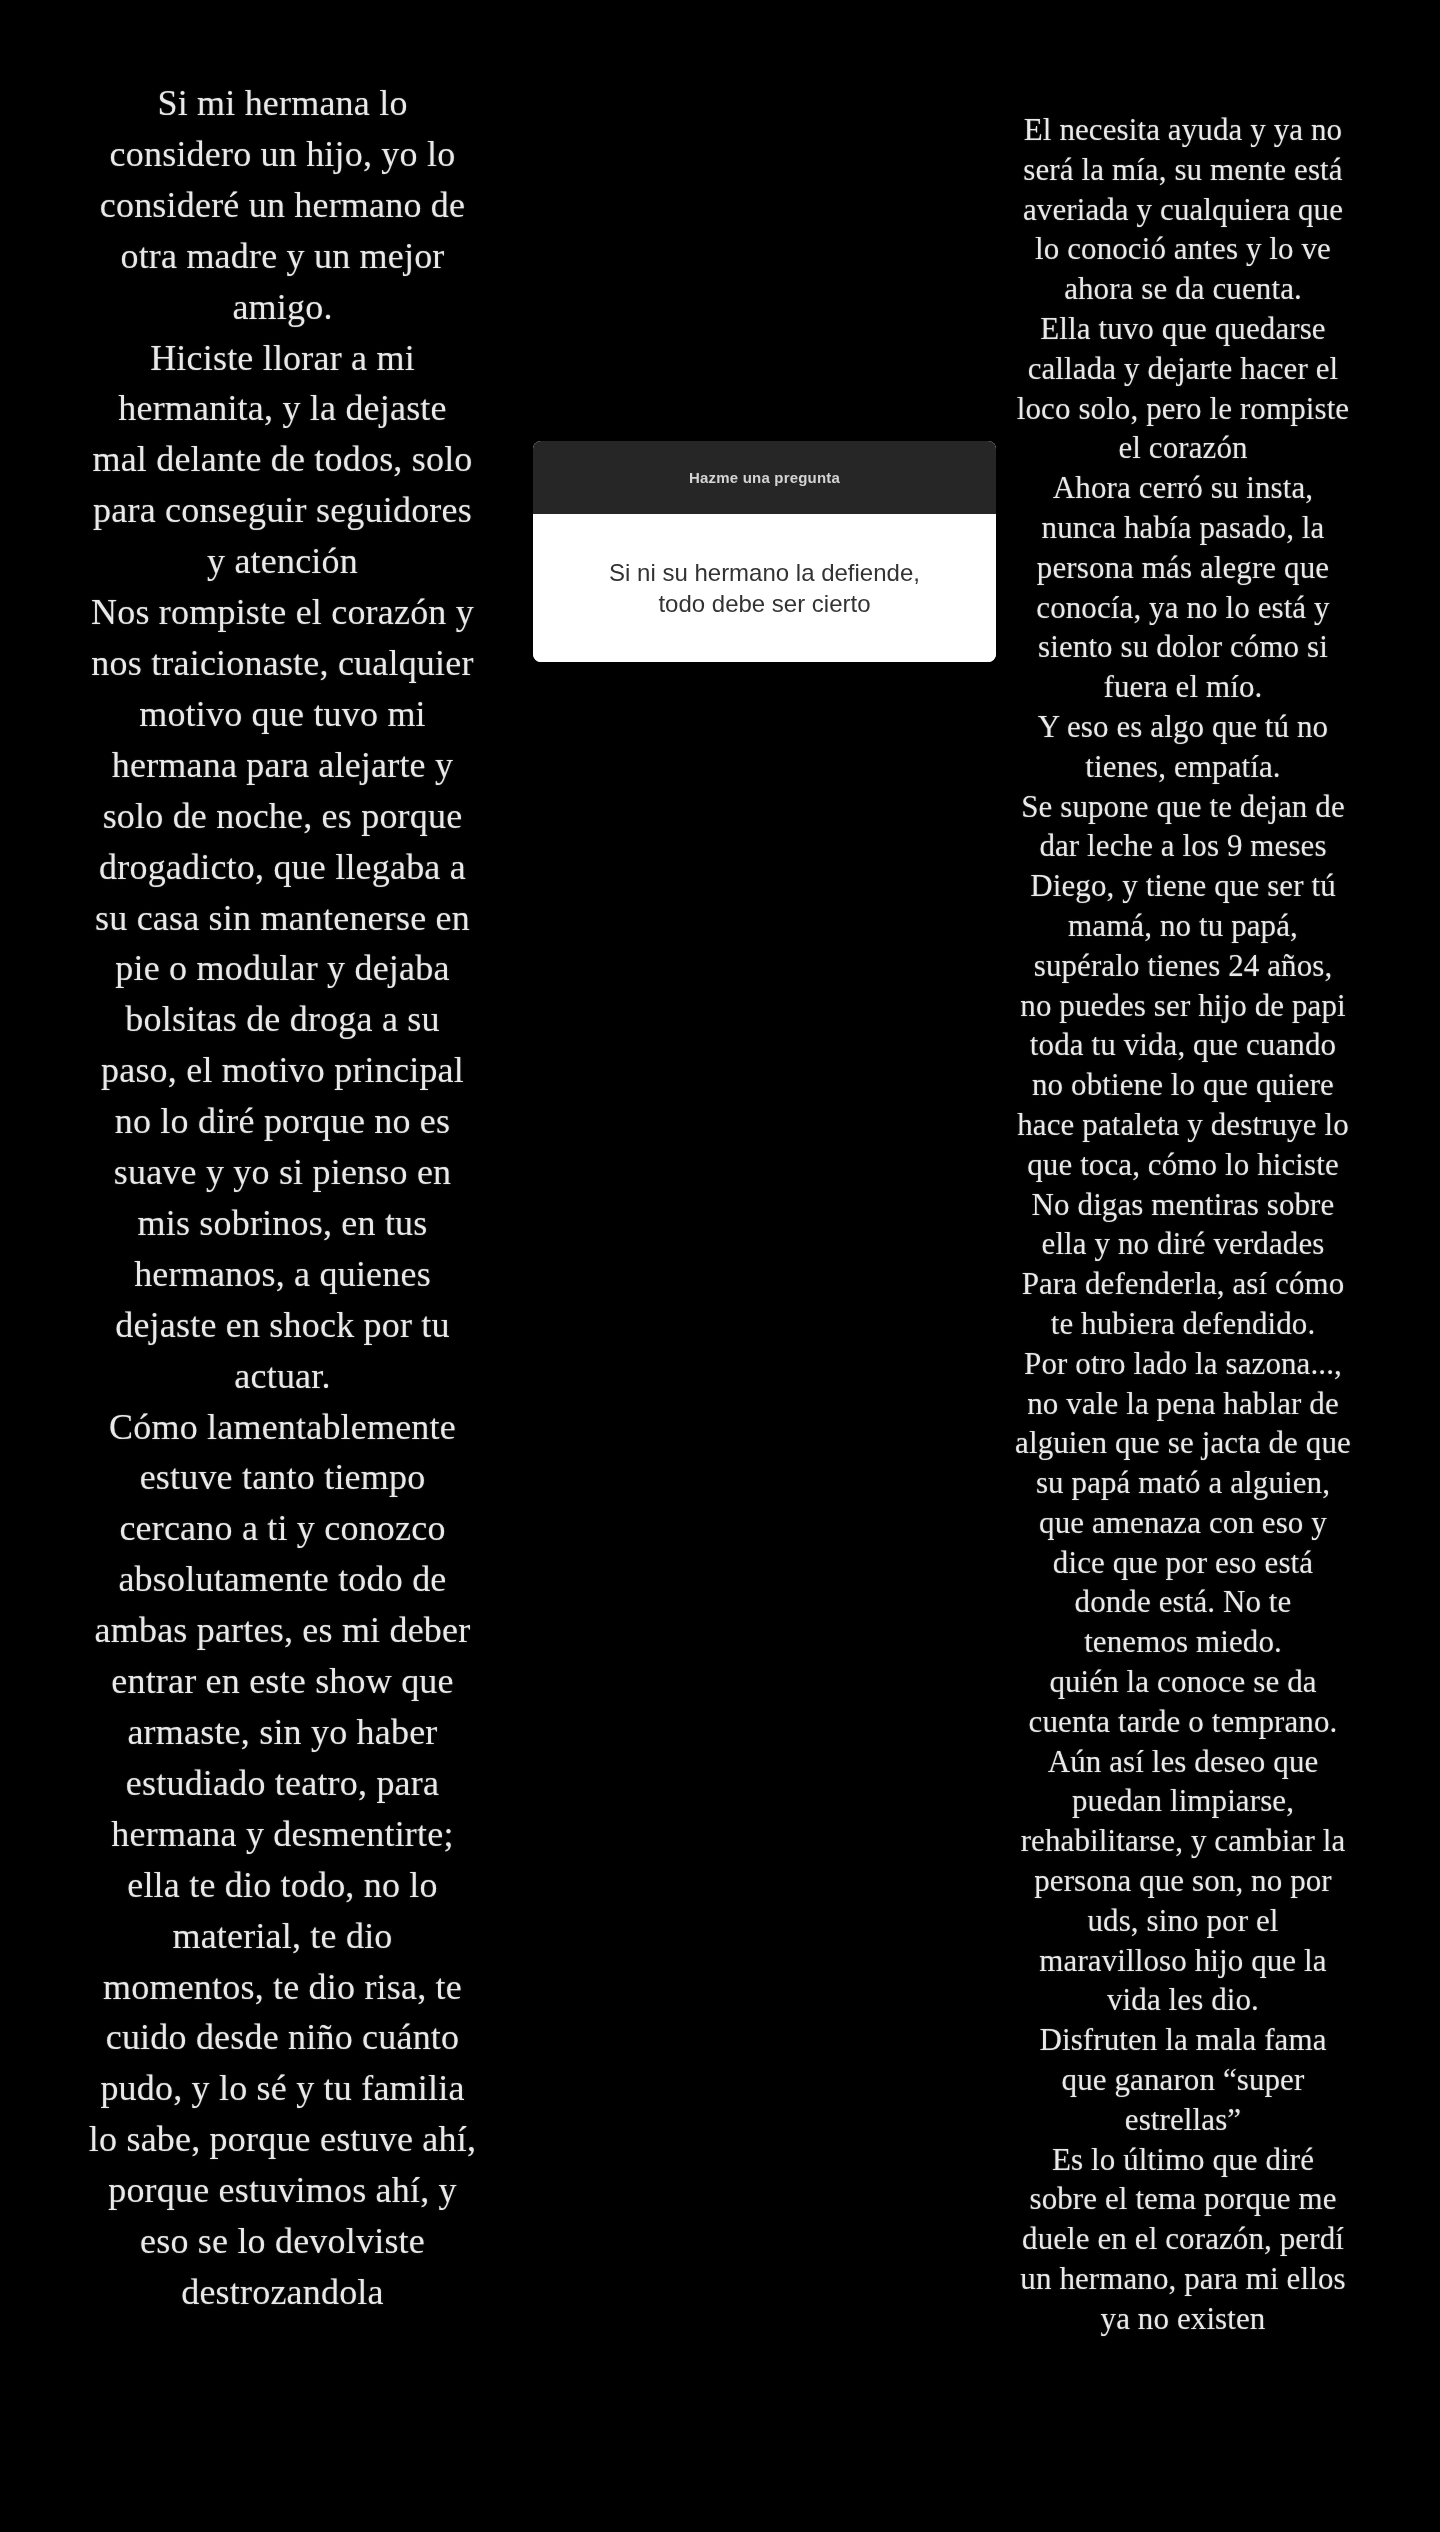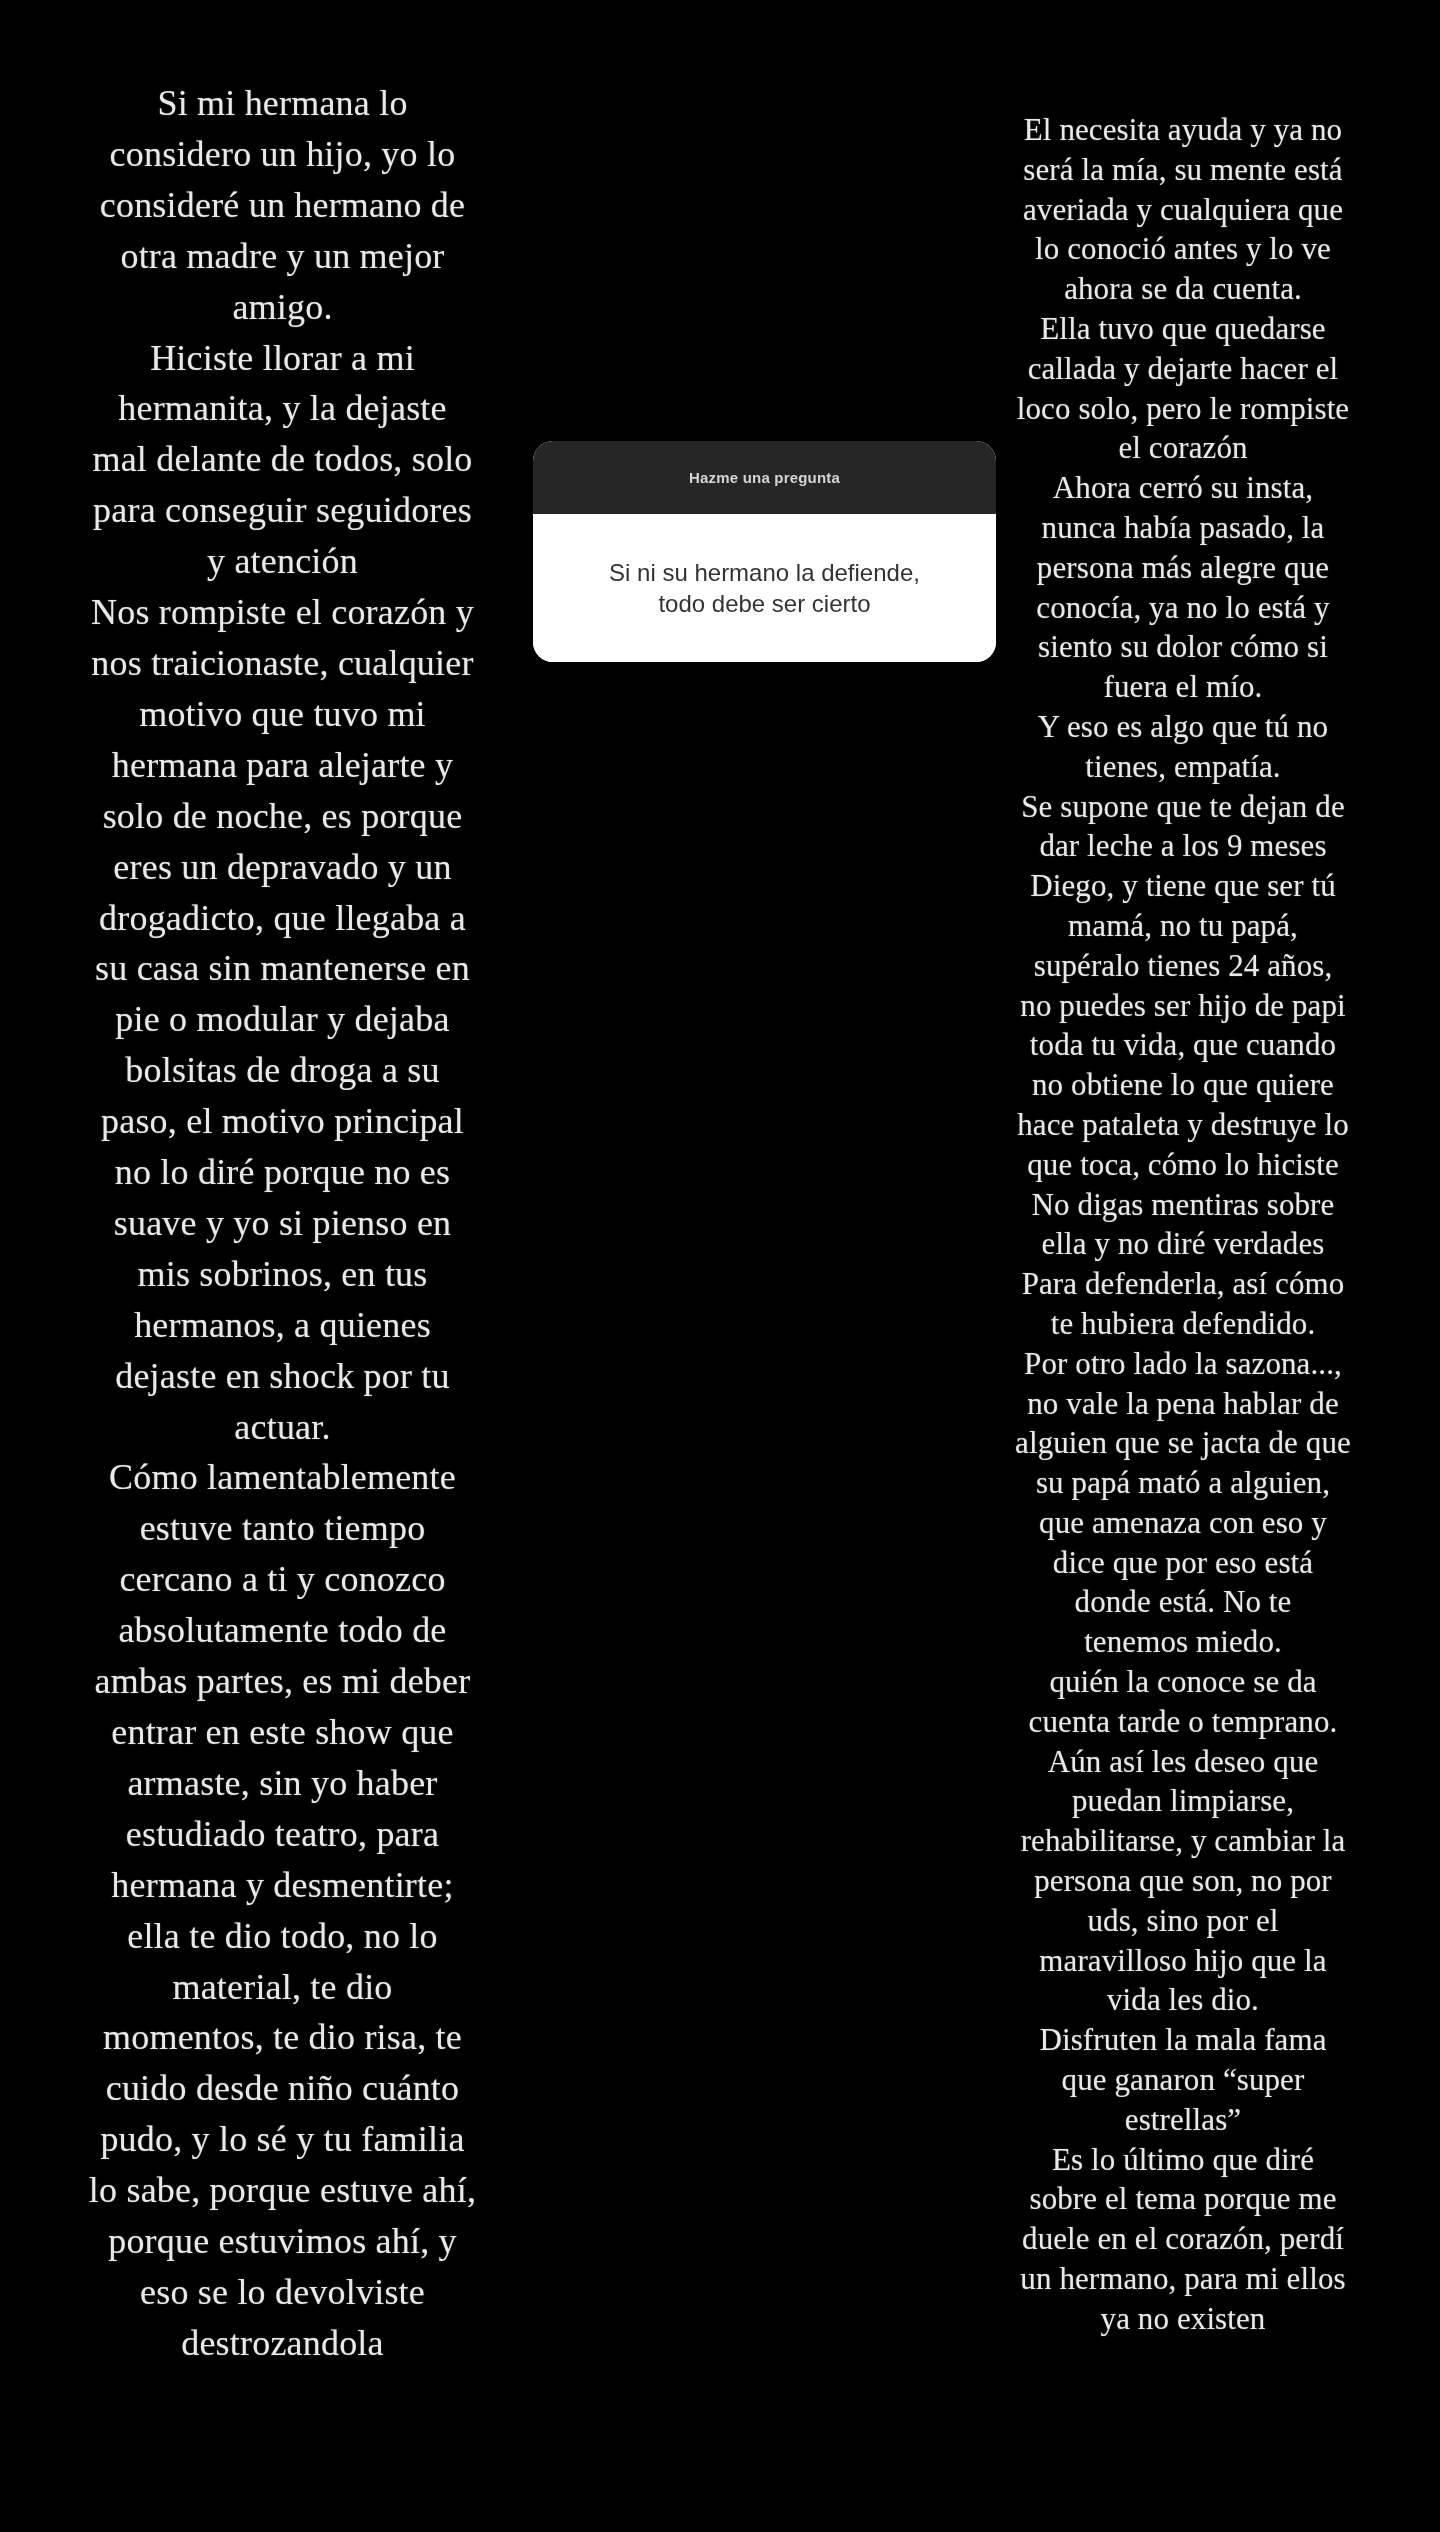--- a/index.html
+++ b/index.html
@@ -50,21 +50,21 @@
       font-size: 31px;
       line-height: 39.8px;
       letter-spacing: 0.1px;
     }
     .question-sticker {
       position: absolute;
       left: 533px;
       top: 441px;
       width: 463px;
       height: 221px;
-      border-radius: 20px;
+      border-radius: 8px;
       overflow: hidden;
       background: #ffffff;
       font-family: "Liberation Sans", "DejaVu Sans", sans-serif;
     }
     .question-header {
       height: 73px;
       background: #262626;
       display: flex;
       align-items: center;
       justify-content: center;
@@ -105,21 +105,20 @@
       <span class="line">Hiciste llorar a mi</span>
       <span class="line">hermanita, y la dejaste</span>
       <span class="line">mal delante de todos, solo</span>
       <span class="line">para conseguir seguidores</span>
       <span class="line">y atención</span>
       <span class="line">Nos rompiste el corazón y</span>
       <span class="line">nos traicionaste, cualquier</span>
       <span class="line">motivo que tuvo mi</span>
       <span class="line">hermana para alejarte y</span>
       <span class="line">solo de noche, es porque</span>
-      <span class="line">eres un depravado y un</span>
       <span class="line">drogadicto, que llegaba a</span>
       <span class="line">su casa sin mantenerse en</span>
       <span class="line">pie o modular y dejaba</span>
       <span class="line">bolsitas de droga a su</span>
       <span class="line">paso, el motivo principal</span>
       <span class="line">no lo diré porque no es</span>
       <span class="line">suave y yo si pienso en</span>
       <span class="line">mis sobrinos, en tus</span>
       <span class="line">hermanos, a quienes</span>
       <span class="line">dejaste en shock por tu</span>

